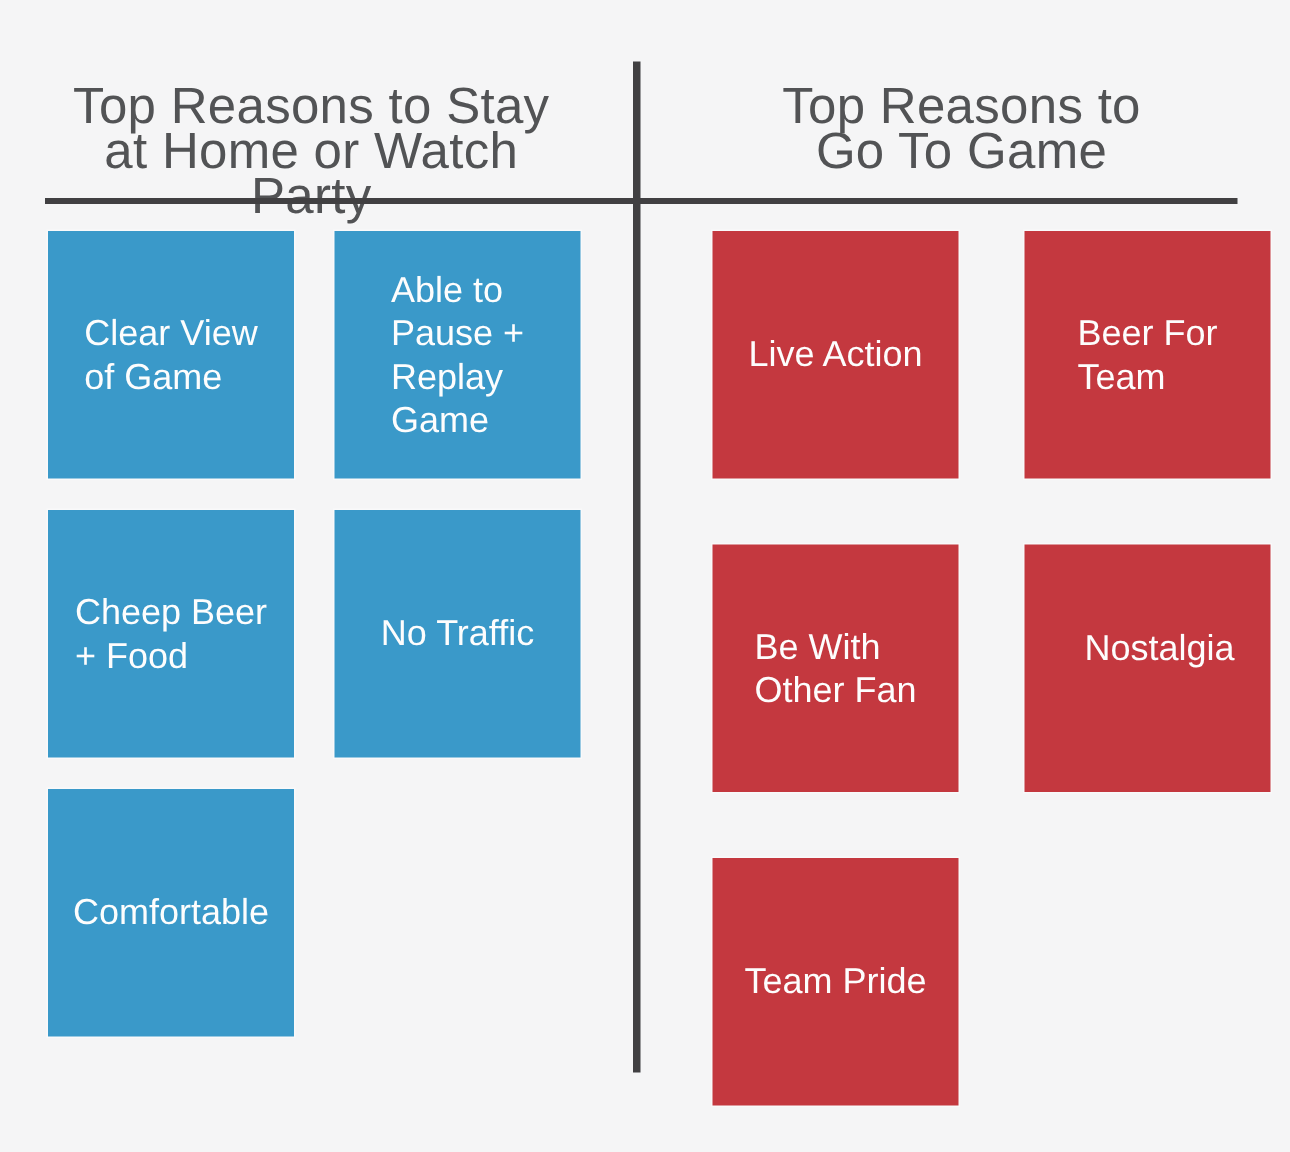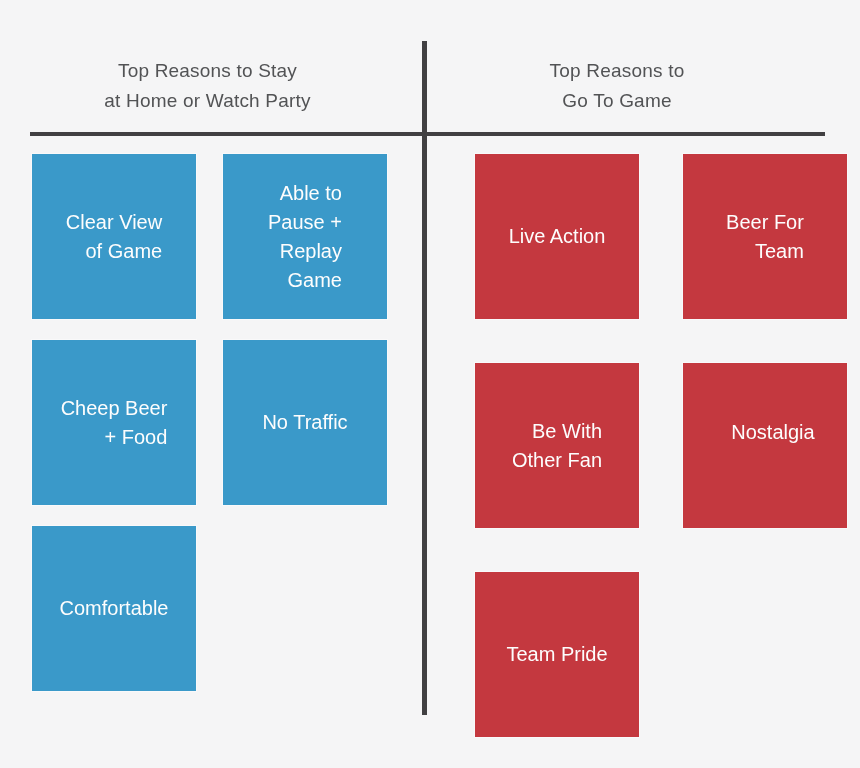--- a/index.html
+++ b/index.html
@@ -17,28 +17,28 @@
     width: 860px;
     height: 768px;
     background: var(--bg);
     font-family: "Liberation Sans", "DejaVu Sans", sans-serif;
     overflow: hidden;
   }
   .panel-title {
     position: absolute;
     top: 56px;
     text-align: center;
-    font-size: 19px;
+    font-size: 34px;
     line-height: 30px;
     color: var(--header-gray);
     white-space: pre-line;
     letter-spacing: 0.2px;
   }
   .panel-title.stay { left: 25px; width: 365px; }
-  .panel-title.go   { left: 432px; width: 370px; }
+  .panel-title.go   { left: 456px; width: 370px; }
 
   .h-divider {
     position: absolute;
     left: 30px; top: 132px;
     width: 795px; height: 4px;
     background: var(--line-gray);
   }
   .v-divider {
     position: absolute;
     left: 422px; top: 41px;
@@ -67,23 +67,23 @@
   .box {
     display: flex;
     align-items: center;
     justify-content: center;
     box-shadow: 0 0 0 1px rgba(255,255,255,0.45);
   }
   .stay-grid .box { background: var(--stay-blue); }
   .go-grid .box   { background: var(--go-red); }
   .box-label {
     color: var(--box-text);
-    font-size: 20px;
+    font-size: 24px;
     line-height: 29px;
-    text-align: right;
+    text-align: left;
     white-space: pre-line;
     padding: 0 6px;
   }
   
   .go-grid .box:nth-child(4) .box-label { transform: translateY(-13px); margin-left: 16px; }
 </style>
 </head>
 <body>
 
 <div class="canvas">

